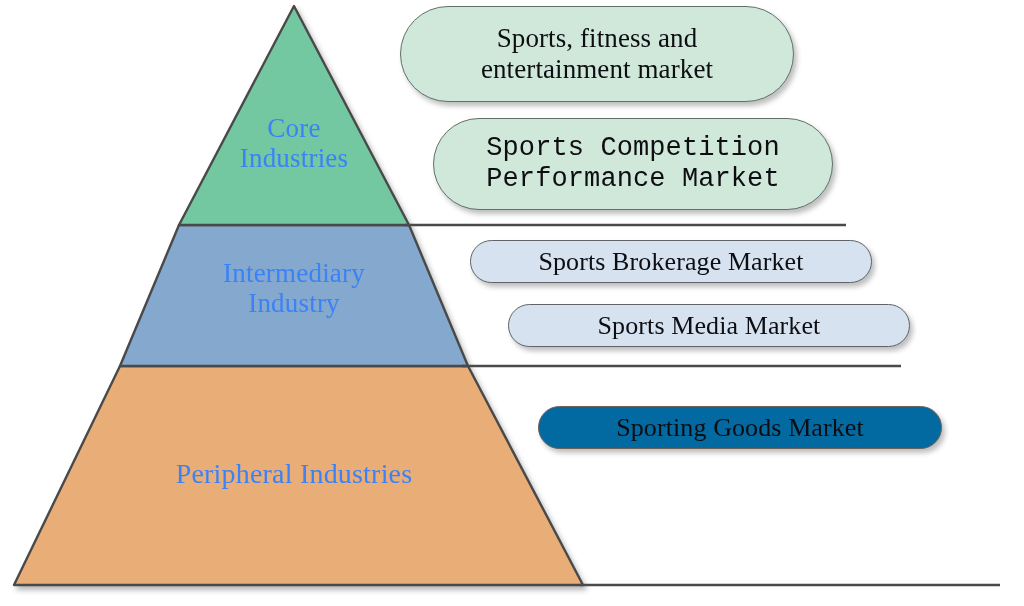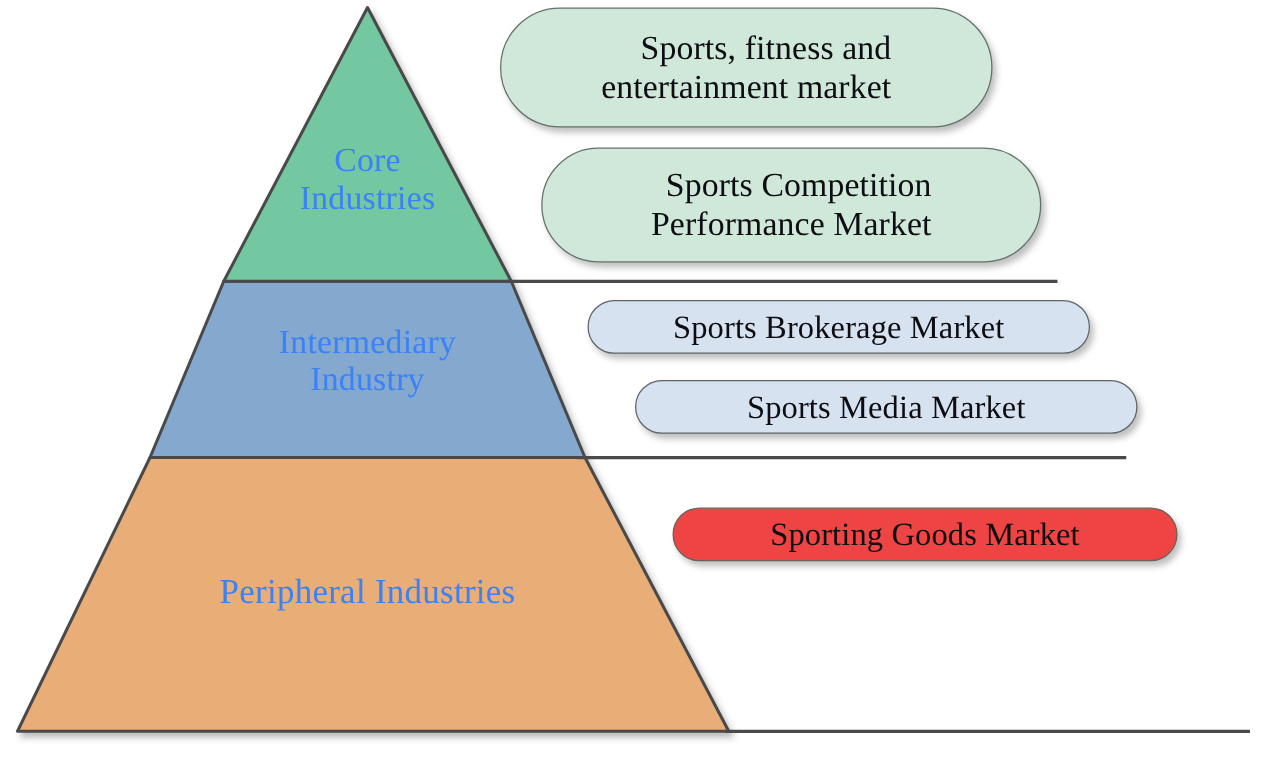--- a/index.html
+++ b/index.html
@@ -66,36 +66,35 @@
     border: 1.6px solid #5d6063;
     border-radius: 999px;
     line-height: 1.14;
     white-space: pre-line;
     box-shadow: 3px 4px 5px rgba(60, 60, 60, 0.33);
     letter-spacing: 0.1px;
   }
   .pill.green {
     background: #cfe8da;
     border-color: #63706a;
-    text-align: right;
   }
   .pill.blue {
     background: #d6e2f0;
     border-color: #5f6468;
   }
   .pill.orange {
-    background: #ef4444;
+    background: #0369a1;
     border-color: #6a6259;
   }
 
   #pill-sports-fitness-entertainment {
     left: 400px;  top: 6px;   width: 394px; height: 96px;  font-size: 27px;
   }
   #pill-sports-competition-performance {
-    left: 433px;  top: 118px; width: 400px; height: 92px;  font-size: 27px;
+    left: 433px;  top: 118px; width: 400px; height: 92px;  font-size: 27px; font-family: Liberation Mono, monospace;
   }
   #pill-sports-brokerage {
     left: 470px;  top: 240px; width: 402px; height: 43px;  font-size: 26px;
   }
   #pill-sports-media {
     left: 508px;  top: 304px; width: 402px; height: 43px;  font-size: 26px;
   }
   #pill-sporting-goods {
     left: 538px;  top: 406px; width: 404px; height: 43px;  font-size: 26px;
   }

